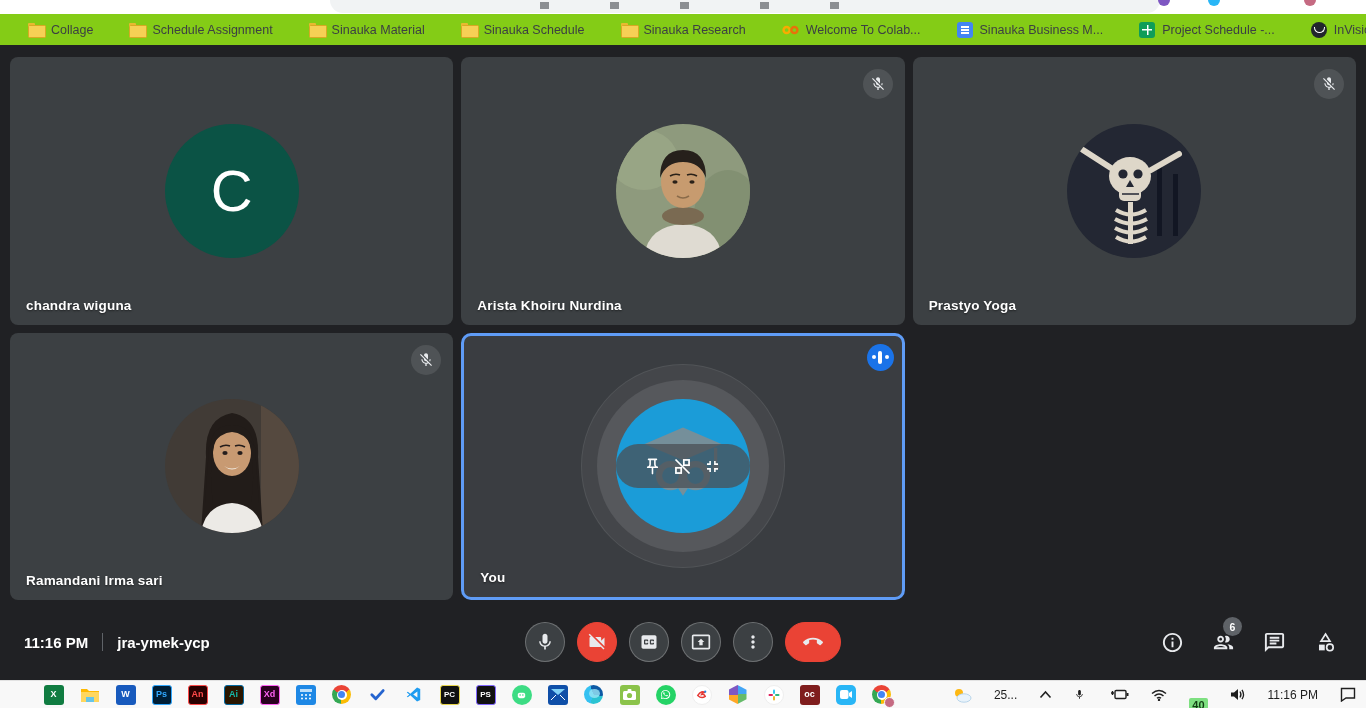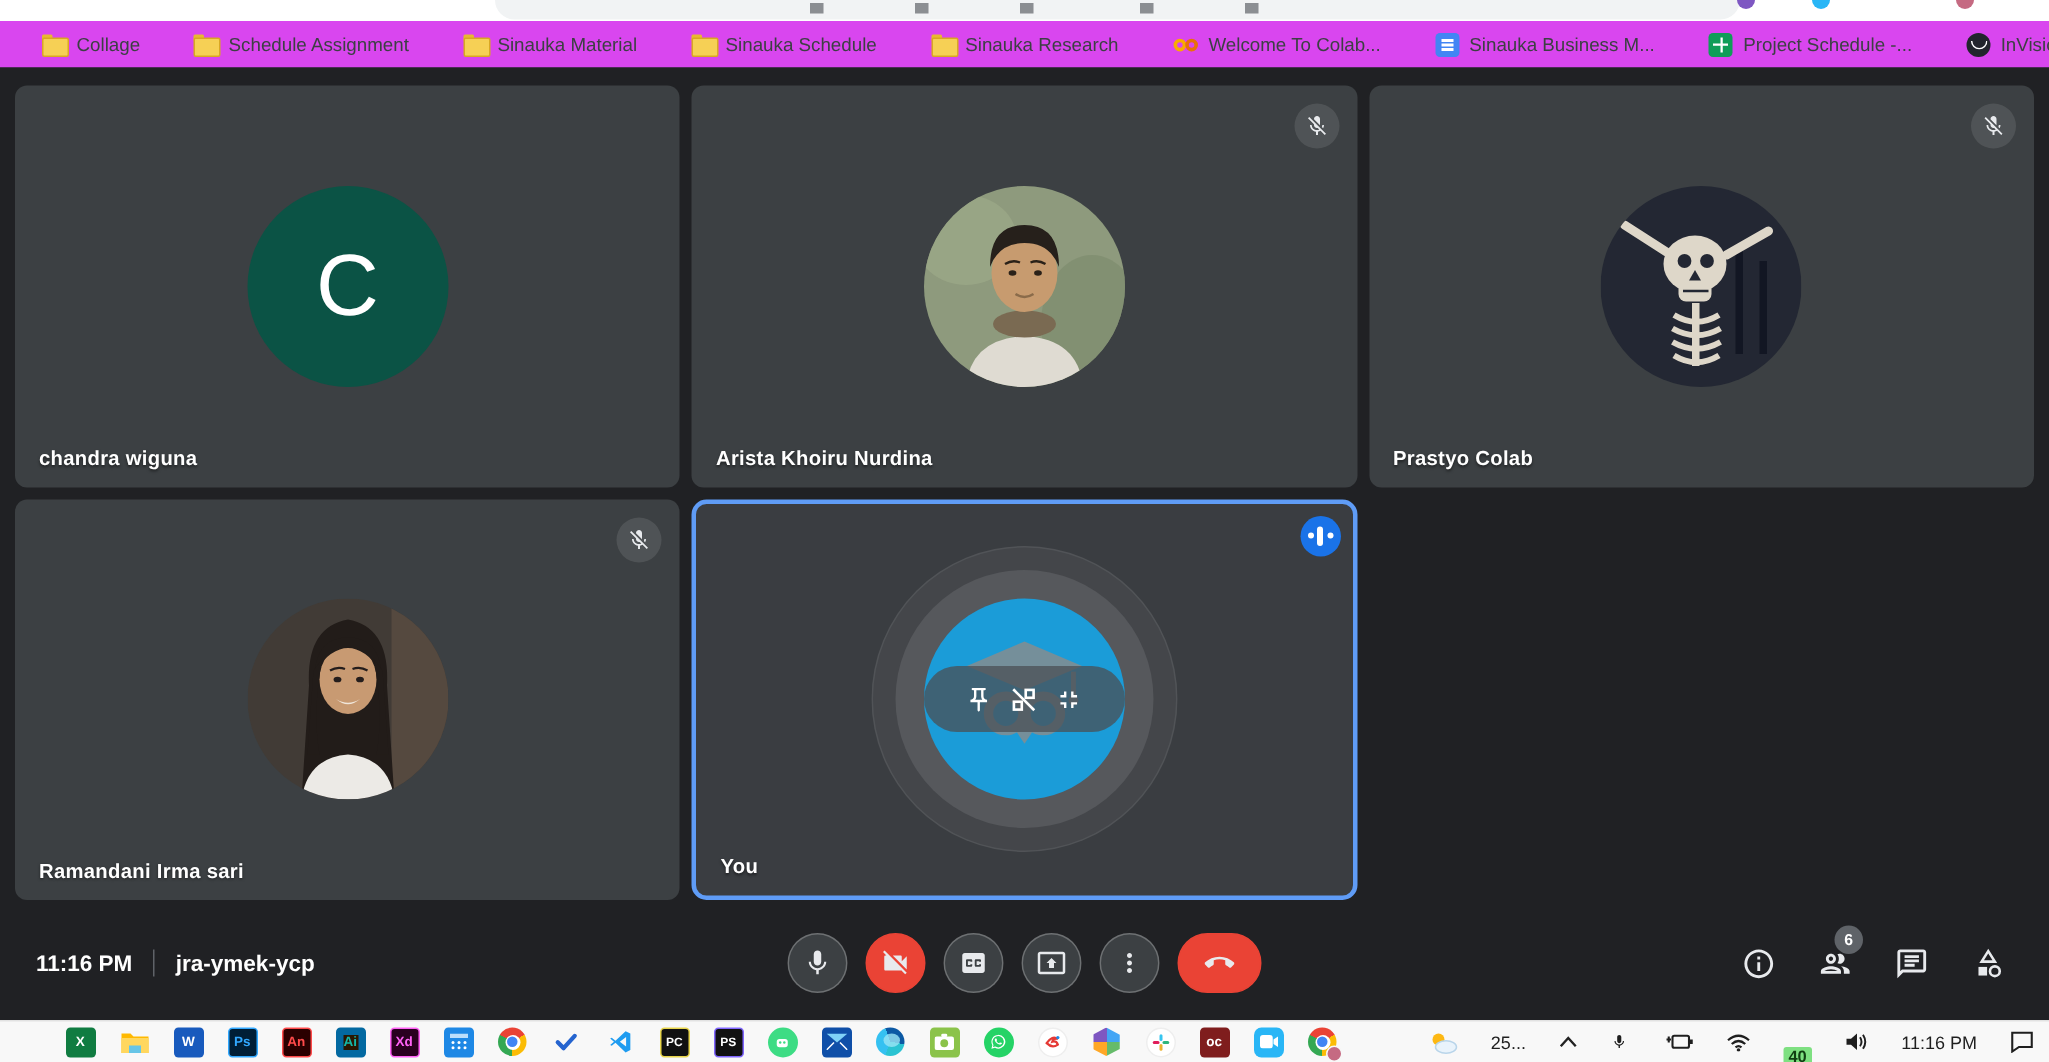--- a/index.html
+++ b/index.html
@@ -3,21 +3,21 @@
 <meta charset="utf-8">
 <style>
   * { margin:0; padding:0; box-sizing:border-box; }
   html,body { width:1366px; height:708px; overflow:hidden; font-family:"Liberation Sans",sans-serif; background:#202124; }
 
   
   .top-strip { position:relative; height:14px; background:#ffffff; }
   .omnibox-frag { position:absolute; left:330px; top:0; width:830px; height:13px; background:#f1f3f4; border-radius:0 0 14px 14px; }
   .omnibox-frag .frag { position:absolute; top:2px; width:9px; height:7px; background:#5f6368; opacity:.7; }
   .ext-frag { position:absolute; top:-6px; width:12px; height:12px; border-radius:50%; }
-  .bookmarks-bar { height:31px; background:#d946ef; display:flex; align-items:center; padding:0 12px 0 28px; gap:36px; font-size:12.5px; color:#3c4043; }
+  .bookmarks-bar { height:31px; background:#84cc16; display:flex; align-items:center; padding:0 12px 0 28px; gap:36px; font-size:12.5px; color:#3c4043; }
   .bm { display:flex; align-items:center; gap:7px; white-space:nowrap; cursor:pointer; }
   .fold { width:16px; height:13px; position:relative; }
   .fold::before { content:""; position:absolute; left:0; top:0; width:7px; height:4px; background:#e8b931; border-radius:1px 1px 0 0; }
   .fold::after { content:""; position:absolute; left:0; top:2px; width:16px; height:11px; background:#f6d055; border:1px solid #d9a823; border-radius:1.5px; }
   .mini { width:16px; height:16px; border-radius:3px; position:relative; }
   .mini-docs { background:#4285f4; }
   .mini-docs::after { content:""; position:absolute; left:4px; top:4px; width:8px; height:2px; background:#fff; box-shadow:0 3px 0 #fff,0 6px 0 #fff; }
   .mini-sheets { background:#0f9d58; }
   .mini-sheets::after { content:""; position:absolute; left:3px; top:3px; width:10px; height:10px; background:
      linear-gradient(#fff,#fff) 0 4.5px/10px 1.5px no-repeat,
@@ -186,21 +186,21 @@
         <ellipse cx="63" cy="52" rx="21" ry="19" fill="#ded7c9"></ellipse>
         <rect x="52" y="64" width="22" height="13" rx="5" fill="#ded7c9"></rect>
         <circle cx="56" cy="50" r="4.6" fill="#232733"></circle>
         <circle cx="71" cy="50" r="4.6" fill="#232733"></circle>
         <path d="M63 56 l4 7 h-8 z" fill="#232733"></path>
         <path d="M55 70 h17" stroke="#232733" stroke-width="1.6"></path>
         <rect x="61" y="78" width="5" height="42" fill="#ded7c9"></rect>
         <path d="M49 86 q15 9 30 0 M48 95 q16 9 32 0 M48 104 q16 9 32 0 M49 113 q15 9 30 0" stroke="#ded7c9" stroke-width="4" fill="none"></path>
       </svg>
     </div>
-    <div class="pname">Prastyo Colab</div>
+    <div class="pname">Prastyo Yoga</div>
   </div>
 
   <div class="tile">
     <span class="micoff-badge">
       <svg viewBox="0 0 24 24">
           <path d="M19 11h-1.7c0 .74-.16 1.43-.43 2.05l1.23 1.23c.56-.98.9-2.09.9-3.28zm-4.02.17c0-.06.02-.11.02-.17V5c0-1.66-1.34-3-3-3S9 3.34 9 5v.18l5.98 5.99zM4.27 3L3 4.27l6.01 6.01V11c0 1.66 1.33 3 2.99 3 .22 0 .44-.03.65-.08l1.66 1.66c-.71.33-1.5.52-2.31.52-2.76 0-5.3-2.1-5.3-5.1H5c0 3.41 2.72 6.23 6 6.72V21h2v-3.28c.91-.13 1.77-.45 2.54-.9L19.73 21 21 19.73 4.27 3z"></path>
         </svg>
     </span>
     <div class="avatar">
       <svg viewBox="0 0 134 134">
@@ -348,21 +348,21 @@
   </span>
   <span class="tb" style="background:#185abd;color:#fff">
       <span class="mono">W</span>
     </span>
   <span class="tb" style="background:#001e36;color:#31a8ff;border:1px solid #31a8ff">
       <span class="mono">Ps</span>
     </span>
   <span class="tb" style="background:#2a0000;color:#ff4a4a;border:1px solid #ff4a4a">
       <span class="mono">An</span>
     </span>
-  <span class="tb" style="background:#2a1600;color:#14b8a6;border:5px solid #0369a1">
+  <span class="tb" style="background:#2a1600;color:#14b8a6;border:1px solid #0369a1">
       <span class="mono">Ai</span>
     </span>
   <span class="tb" style="background:#2a0020;color:#ff61f6;border:1px solid #ff61f6">
       <span class="mono">Xd</span>
     </span>
   <span class="tb" style="background:#1e88e5">
     <svg width="12" height="12" viewBox="0 0 12 12">
         <rect width="12" height="3" fill="#bbdefb"></rect>
         <g fill="#fff">
           <circle cx="2" cy="6" r="1"></circle>

